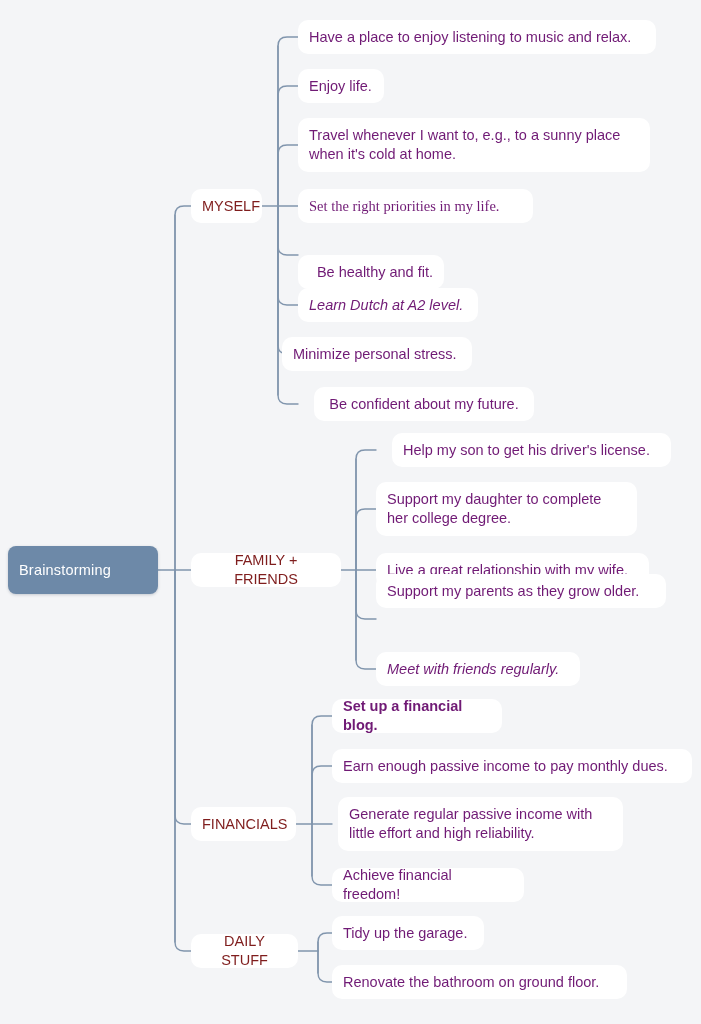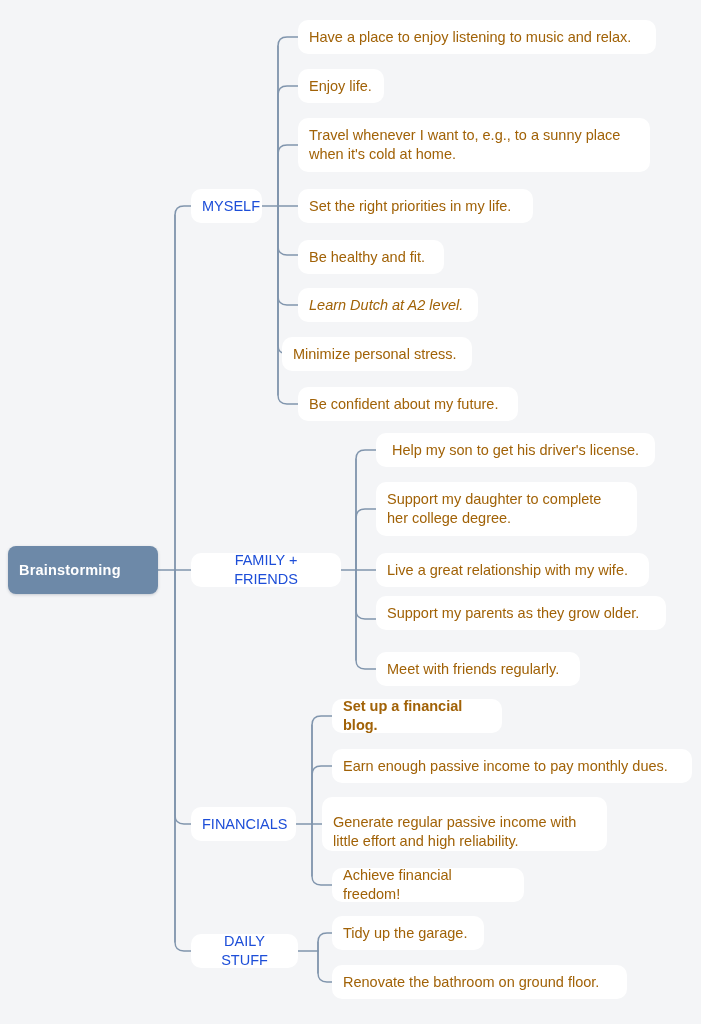--- a/index.html
+++ b/index.html
@@ -24,38 +24,38 @@
     height: 1024px;
     pointer-events: none;
   }
   .node {
     position: absolute;
     box-sizing: border-box;
     display: flex;
     align-items: center;
     border-radius: 9px;
     background: #ffffff;
-    color: #a16207;
+    color: #701a75;
     font-size: 14.5px;
     line-height: 19px;
     padding: 0 11px;
     white-space: pre-line;
   }
   .node.root {
     background: #6d89a8;
     color: #ffffff;
     font-size: 14.5px;
-    font-weight: bold;
+    font-weight: normal;
     border-radius: 8px;
     box-shadow: 0 1px 3px rgba(60,75,95,0.25);
     justify-content: center;
     letter-spacing: .2px;
   }
   .node.branch {
-    color: #1d4ed8;
+    color: #7f1d1d;
     font-size: 14.5px;
     border-radius: 10px;
   }
   .node.leaf {
     border-radius: 10px;
   }
   .node .txt {
     display: block;
     width: 100%;
   }
@@ -100,35 +100,35 @@
       <path d="M 318 951 V 942 Q 318 933 327 933 H 332" stroke="#8095ad" stroke-width="1.4" fill="none" stroke-linecap="round"></path>
       <path d="M 318 951 V 973 Q 318 982 327 982 H 332" stroke="#8095ad" stroke-width="1.4" fill="none" stroke-linecap="round"></path>
     </svg>
   <div id="nodes">
       <div class="node root" style="left: 8px; top: 546px; width: 150px; height: 48px;"><span class="txt">Brainstorming</span></div>
       <div class="node branch" style="left: 191px; top: 189px; width: 71px; height: 34px;"><span class="txt">MYSELF</span></div>
       <div class="node leaf" style="left: 298px; top: 20px; width: 358px; height: 34px;"><span class="txt">Have a place to enjoy listening to music and relax.</span></div>
       <div class="node leaf" style="left: 298px; top: 69px; width: 86px; height: 34px; align-items: center;"><span class="txt">Enjoy life.</span></div>
       <div class="node leaf" style="left: 298px; top: 118px; width: 352px; height: 54px;"><span class="txt">Travel whenever I want to, e.g., to a sunny place
 when it's cold at home.</span></div>
-      <div class="node leaf" style="left: 298px; top: 189px; width: 235px; height: 34px;"><span class="txt">Set the right priorities in my life.</span></div>
-      <div class="node leaf" style="left: 298px; top: 240px; width: 146px; height: 34px;"><span class="txt">Be healthy and fit.</span></div>
+      <div class="node leaf" style="left: 298px; top: 189px; width: 235px; height: 34px; font-family: Liberation Serif, serif;"><span class="txt">Set the right priorities in my life.</span></div>
+      <div class="node leaf" style="left: 298px; top: 255px; width: 146px; height: 34px; text-align: right;"><span class="txt">Be healthy and fit.</span></div>
       <div class="node leaf" style="left: 298px; top: 288px; width: 180px; height: 34px; font-style: italic;"><span class="txt">Learn Dutch at A2 level.</span></div>
       <div class="node leaf" style="left: 282px; top: 337px; width: 190px; height: 34px;"><span class="txt">Minimize personal stress.</span></div>
-      <div class="node leaf" style="left: 298px; top: 387px; width: 220px; height: 34px;"><span class="txt">Be confident about my future.</span></div>
+      <div class="node leaf" style="left: 314px; top: 387px; width: 220px; height: 34px; text-align: center;"><span class="txt">Be confident about my future.</span></div>
       <div class="node branch" style="left: 191px; top: 553px; width: 150px; height: 34px;"><span class="txt">FAMILY + FRIENDS</span></div>
-      <div class="node leaf" style="left: 376px; top: 433px; width: 279px; height: 34px; text-align: center;"><span class="txt">Help my son to get his driver's license.</span></div>
+      <div class="node leaf" style="left: 392px; top: 433px; width: 279px; height: 34px;"><span class="txt">Help my son to get his driver's license.</span></div>
       <div class="node leaf" style="left: 376px; top: 482px; width: 261px; height: 54px;"><span class="txt">Support my daughter to complete
 her college degree.</span></div>
       <div class="node leaf" style="left: 376px; top: 553px; width: 273px; height: 34px;"><span class="txt">Live a great relationship with my wife.</span></div>
-      <div class="node leaf" style="left: 376px; top: 596px; width: 290px; height: 34px;"><span class="txt">Support my parents as they grow older.</span></div>
-      <div class="node leaf" style="left: 376px; top: 652px; width: 204px; height: 34px;"><span class="txt">Meet with friends regularly.</span></div>
+      <div class="node leaf" style="left: 376px; top: 574px; width: 290px; height: 34px;"><span class="txt">Support my parents as they grow older.</span></div>
+      <div class="node leaf" style="left: 376px; top: 652px; width: 204px; height: 34px; font-style: italic;"><span class="txt">Meet with friends regularly.</span></div>
       <div class="node branch" style="left: 191px; top: 807px; width: 105px; height: 34px;"><span class="txt">FINANCIALS</span></div>
       <div class="node leaf" style="left: 332px; top: 699px; width: 170px; height: 34px; font-weight: bold;"><span class="txt">Set up a financial blog.</span></div>
       <div class="node leaf" style="left: 332px; top: 749px; width: 360px; height: 34px;"><span class="txt">Earn enough passive income to pay monthly dues.</span></div>
-      <div class="node leaf" style="left: 322px; top: 797px; width: 285px; height: 54px; align-items: flex-end;"><span class="txt">Generate regular passive income with
+      <div class="node leaf" style="left: 338px; top: 797px; width: 285px; height: 54px;"><span class="txt">Generate regular passive income with
 little effort and high reliability.</span></div>
       <div class="node leaf" style="left: 332px; top: 868px; width: 192px; height: 34px;"><span class="txt">Achieve financial freedom!</span></div>
       <div class="node branch" style="left: 191px; top: 934px; width: 107px; height: 34px;"><span class="txt">DAILY STUFF</span></div>
       <div class="node leaf" style="left: 332px; top: 916px; width: 152px; height: 34px; justify-content: flex-end;"><span class="txt">Tidy up the garage.</span></div>
       <div class="node leaf" style="left: 332px; top: 965px; width: 295px; height: 34px;"><span class="txt">Renovate the bathroom on ground floor.</span></div>
     </div>
 </div>
 
 </body></html>

